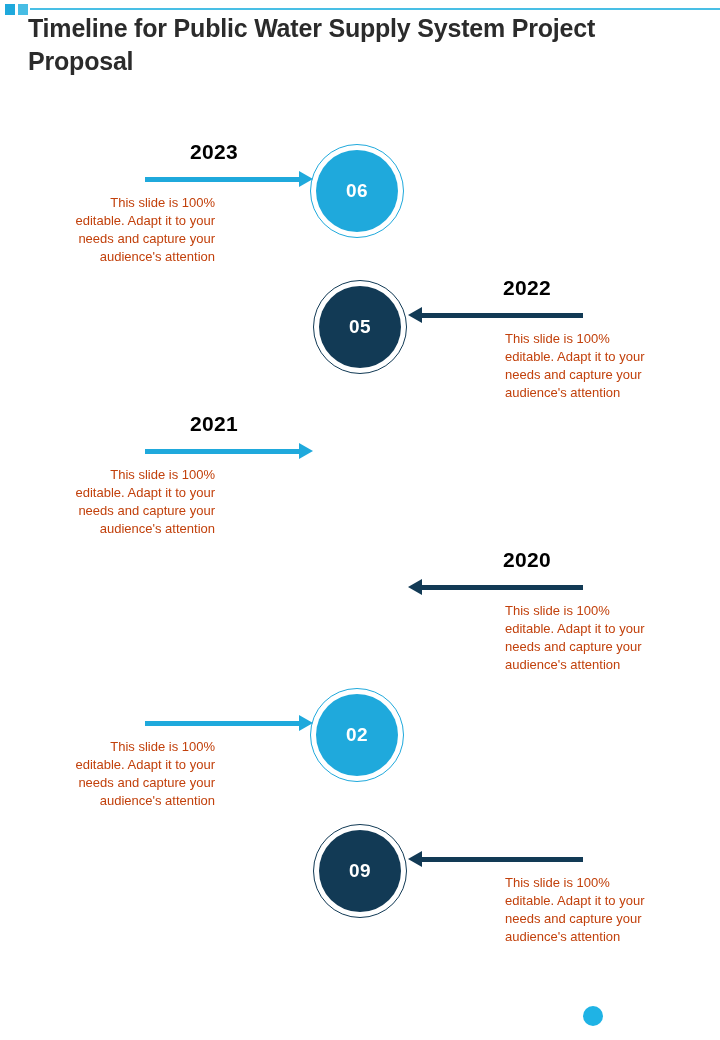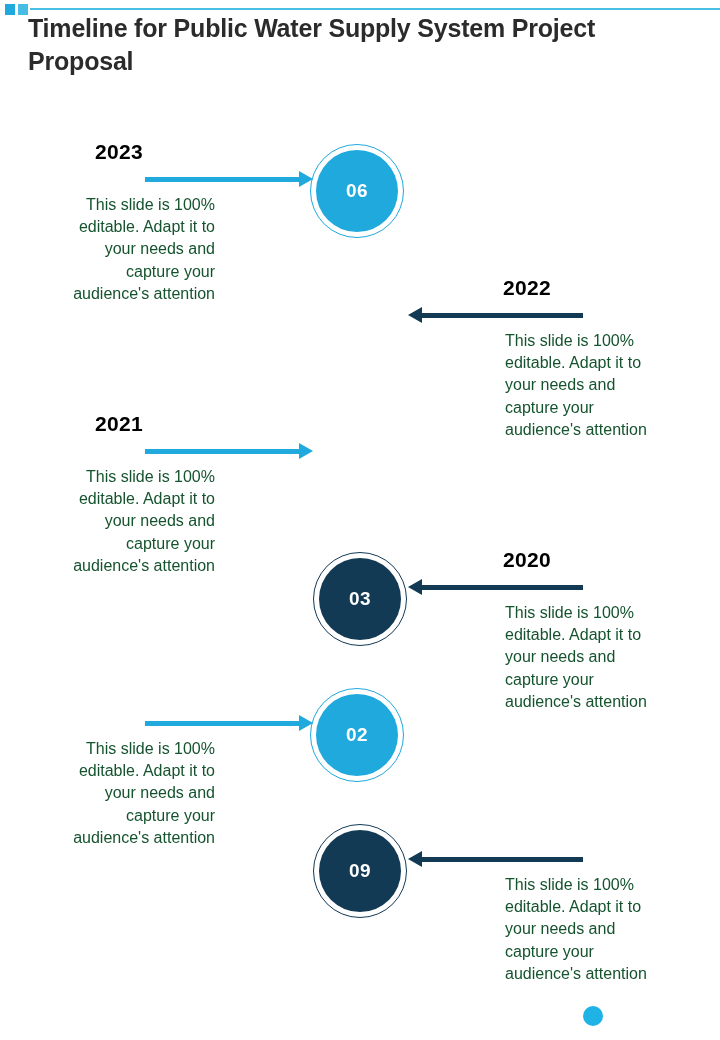--- a/index.html
+++ b/index.html
@@ -140,30 +140,30 @@
 
   
   .year {
     position:absolute;
     top:10px;
     font-size:21px;
     font-weight:bold;
     letter-spacing:0.3px;
     color:currentColor;
   }
-  .row.left-side  .year { left:0;   width:238px; text-align:center; }
+  .row.left-side  .year { left:0;   width:238px; text-align:right; }
   .row.right-side .year { left:503px; width:180px; text-align:left; }
 
   
   .body-text {
     position:absolute;
     top:64px;
-    font-size:16px;
+    font-size:13px;
     line-height:1.39;
-    color:#14532d;
+    color:#c2410c;
     width:150px;
   }
   .row.left-side  .body-text { left:65px;  text-align:right; }
   .row.right-side .body-text { left:505px; text-align:left; }
 
   
   .deco-dot {
     position:absolute;
     right:14px; bottom:14px;
     width:20px; height:20px;
@@ -202,44 +202,44 @@
       </div>
     </div>
 
     <div class="row right-side">
       <div class="connector navy">
         <span class="bar"></span>
         <span class="tri"></span>
       </div>
       <div class="year navy">2022</div>
       <div class="body-text">This slide is 100% editable. Adapt it to your needs and capture your audience's attention</div>
+      <div class="marker navy">
+        <span class="outer-ring"></span>
+        <span class="disc">
+          <span class="num">05</span>
+        </span>
+      </div>
     </div>
 
     <div class="row left-side">
       <div class="connector cyan">
         <span class="bar"></span>
         <span class="tri"></span>
       </div>
       <div class="year cyan">2021</div>
       <div class="body-text">This slide is 100% editable. Adapt it to your needs and capture your audience's attention</div>
     </div>
 
     <div class="row right-side">
       <div class="connector navy">
         <span class="bar"></span>
         <span class="tri"></span>
       </div>
       <div class="year navy">2020</div>
       <div class="body-text">This slide is 100% editable. Adapt it to your needs and capture your audience's attention</div>
-      <div class="marker navy">
-        <span class="outer-ring"></span>
-        <span class="disc">
-          <span class="num">03</span>
-        </span>
-      </div>
     </div>
 
     <div class="row left-side">
       <div class="connector cyan">
         <span class="bar"></span>
         <span class="tri"></span>
       </div>
       <div class="body-text">This slide is 100% editable. Adapt it to your needs and capture your audience's attention</div>
       <div class="marker cyan">
         <span class="outer-ring"></span>

